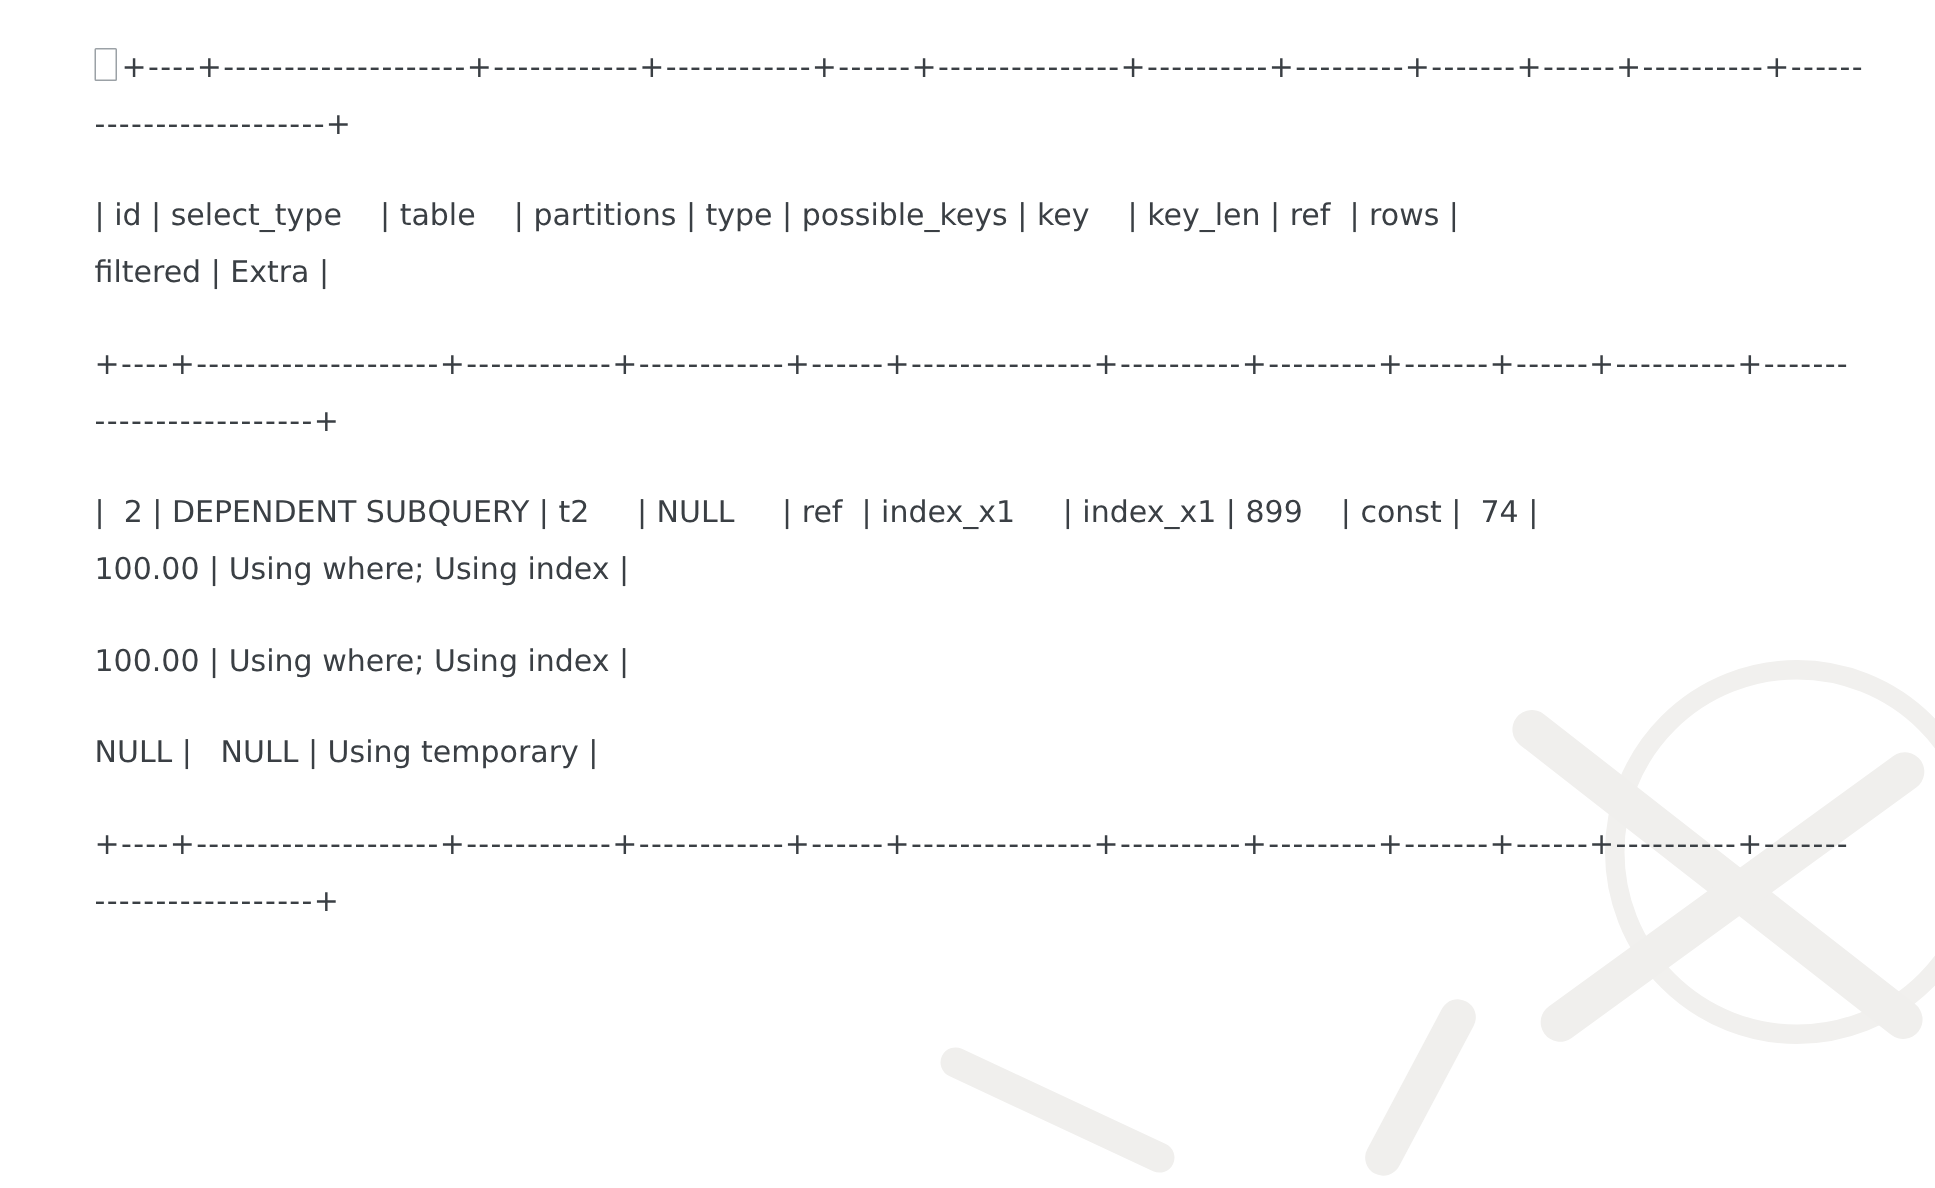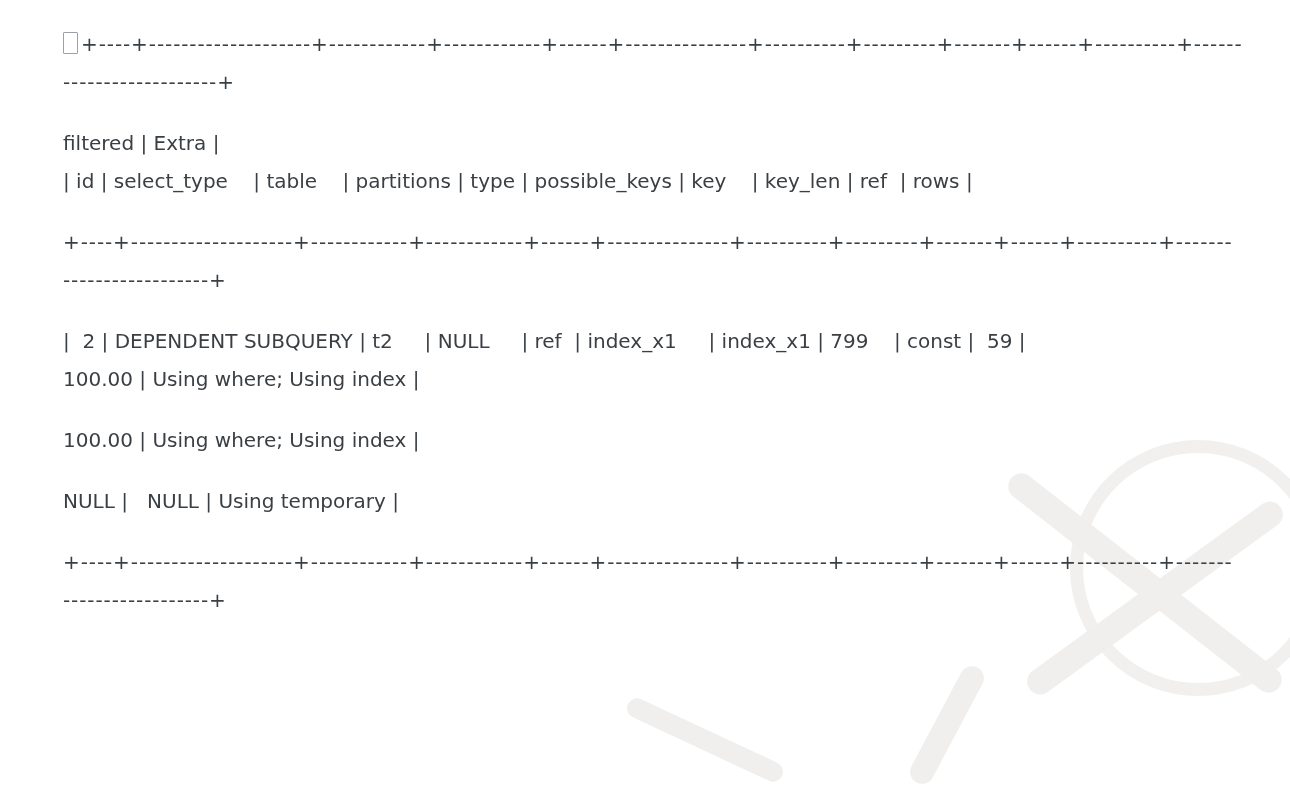--- a/index.html
+++ b/index.html
@@ -74,32 +74,32 @@
 <div class="wm wm-bar wm-bar4"></div>
 
 <div class="content">
 
   <p class="tline sep">
     <span class="vline"><span class="tofu"></span><span>+----+--------------------+------------+------------+------+---------------+----------+---------+-------+------+----------+------</span></span>
     <span class="vline">-------------------+</span>
   </p>
 
   <p class="tline">
+    <span class="vline">| id | select_type    | table    | partitions | type | possible_keys | key    | key_len | ref  | rows |</span>
     <span class="vline">filtered | Extra |</span>
-    <span class="vline">| id | select_type    | table    | partitions | type | possible_keys | key    | key_len | ref  | rows |</span>
   </p>
 
   <p class="tline sep">
     <span class="vline">+----+--------------------+------------+------------+------+---------------+----------+---------+-------+------+----------+-------</span>
     <span class="vline">------------------+</span>
   </p>
 
 
   <p class="tline">
-    <span class="vline">|  2 | DEPENDENT SUBQUERY | t2     | NULL     | ref  | index_x1     | index_x1 | 799    | const |  59 |</span>
+    <span class="vline">|  2 | DEPENDENT SUBQUERY | t2     | NULL     | ref  | index_x1     | index_x1 | 899    | const |  74 |</span>
     <span class="vline">100.00 | Using where; Using index |</span>
   </p>
 
   <p class="tline">
     <span class="vline">100.00 | Using where; Using index |</span>
   </p>
 
   <p class="tline">
     <span class="vline">NULL |   NULL | Using temporary |</span>
   </p>

